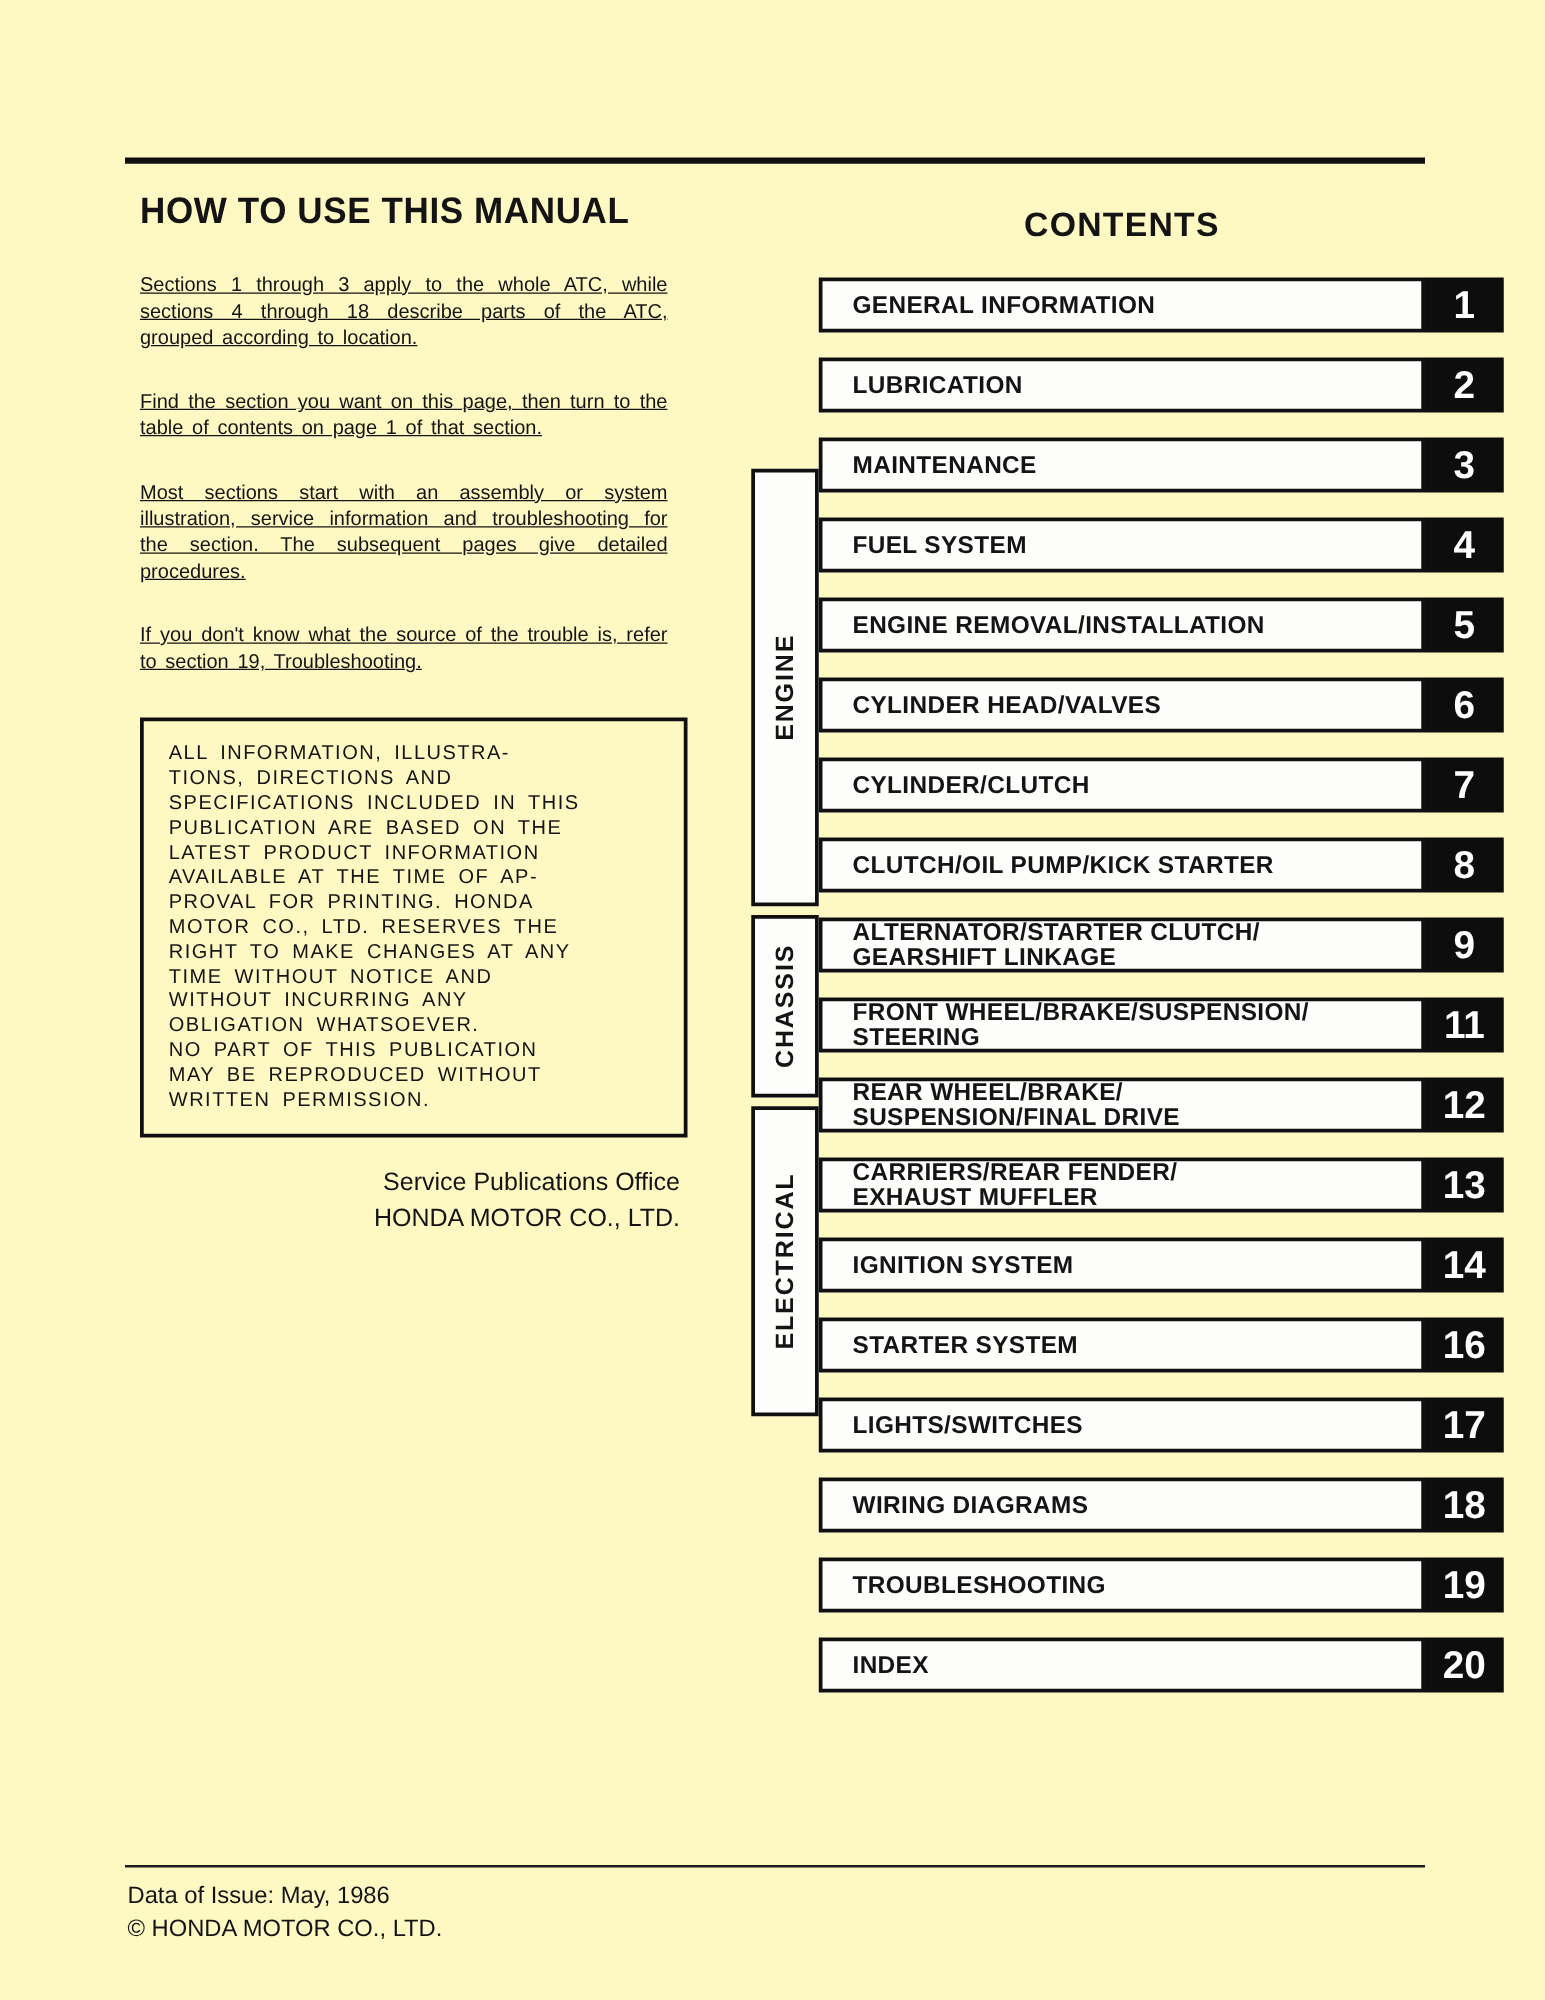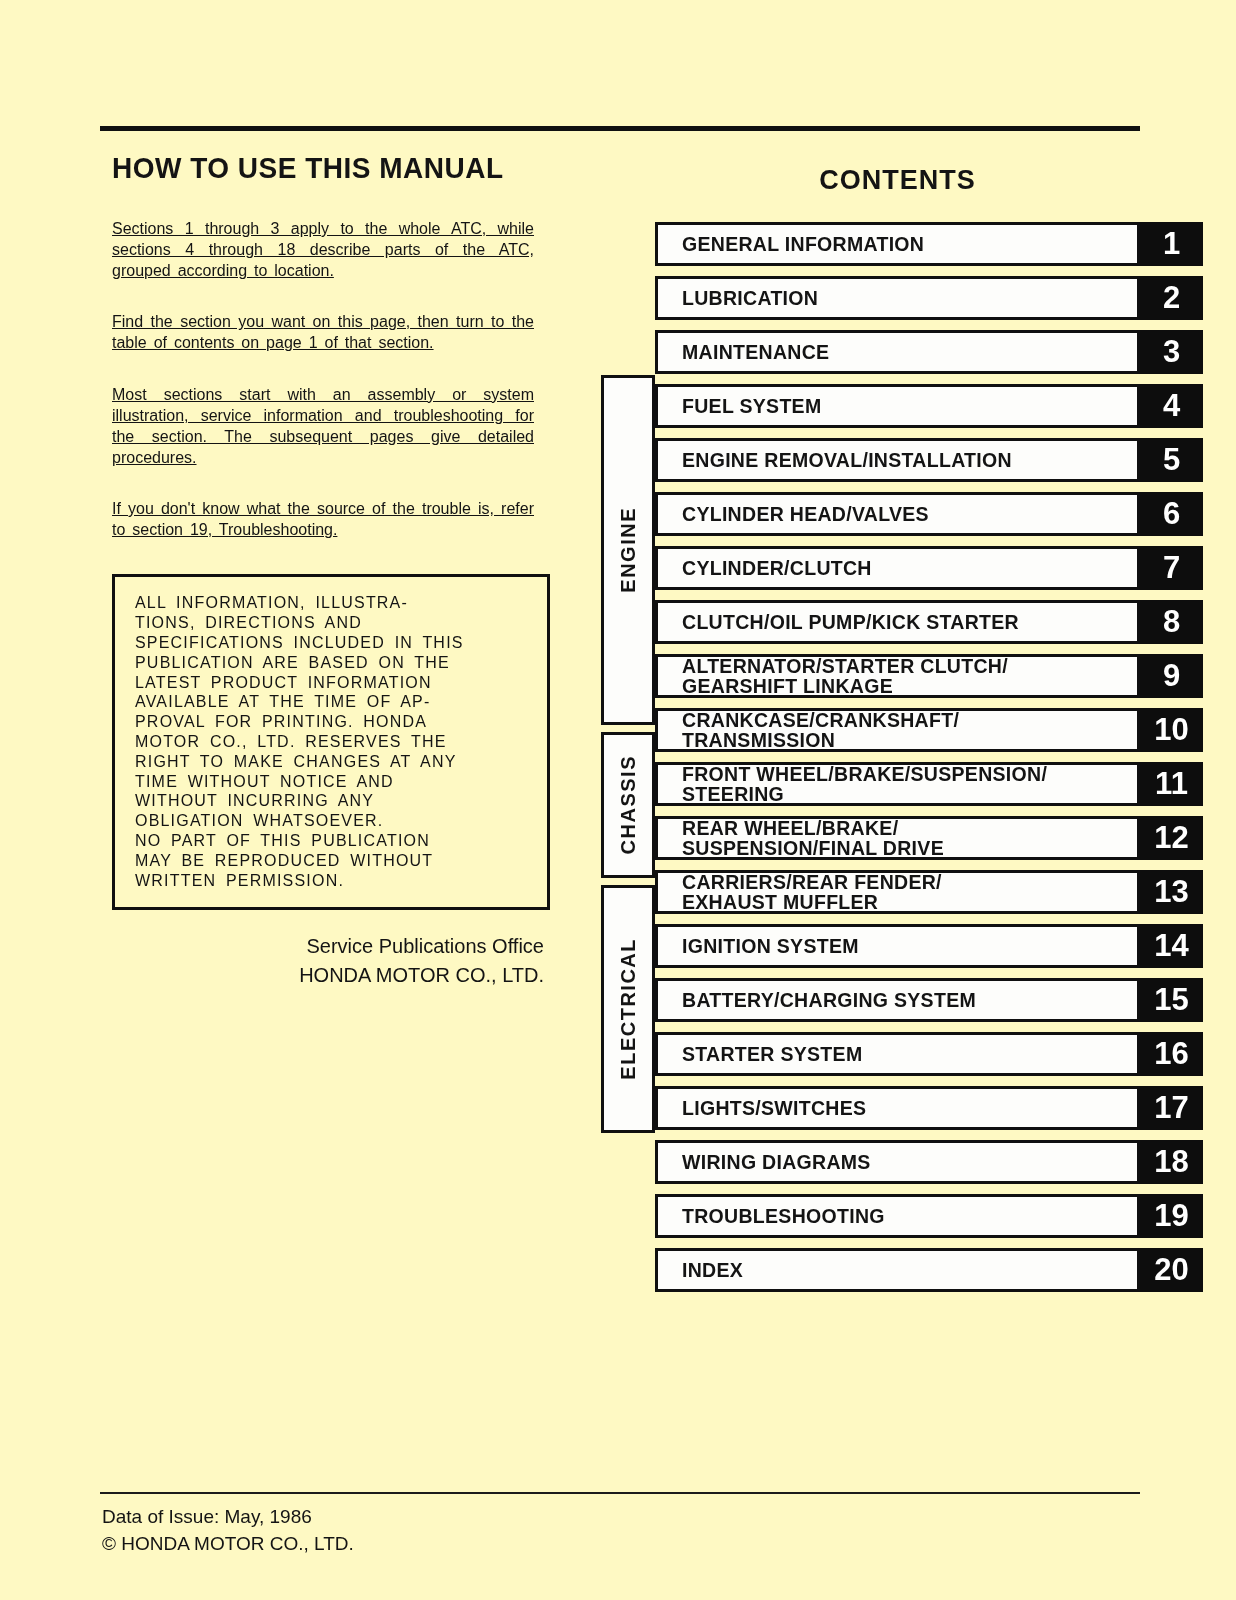--- a/index.html
+++ b/index.html
@@ -44,21 +44,21 @@
     padding-right:6px;
   }
   
   .contents-title{
     position:absolute;left:655px;top:165px;width:485px;
     text-align:center;font-size:27px;font-weight:bold;letter-spacing:1px;
     margin:0;
   }
   .toc{
     position:absolute;left:655px;top:222px;width:550px;
-    display:flex;flex-direction:column;gap:10px;
+    display:flex;flex-direction:column;gap:20px;
   }
   .toc-row{display:flex;height:44px;}
   .toc-label-box{
     flex:0 0 485px;box-sizing:border-box;
     border:3px solid #101010;
     background:#fdfdfb;
     display:flex;align-items:center;
     padding-left:24px;padding-right:6px;
   }
   .toc-label{
@@ -182,27 +182,20 @@
     </div>
     <div class="toc-row">
       <div class="toc-label-box">
           <span class="toc-label">ALTERNATOR/STARTER CLUTCH/
 GEARSHIFT LINKAGE</span>
         </div>
       <div class="toc-num-box">9</div>
     </div>
     <div class="toc-row">
       <div class="toc-label-box">
-          <span class="toc-label">CRANKCASE/CRANKSHAFT/
-TRANSMISSION</span>
-        </div>
-      <div class="toc-num-box">10</div>
-    </div>
-    <div class="toc-row">
-      <div class="toc-label-box">
           <span class="toc-label">FRONT WHEEL/BRAKE/SUSPENSION/
 STEERING</span>
         </div>
       <div class="toc-num-box">11</div>
     </div>
     <div class="toc-row">
       <div class="toc-label-box">
           <span class="toc-label">REAR WHEEL/BRAKE/
 SUSPENSION/FINAL DRIVE</span>
         </div>
@@ -213,26 +206,20 @@
           <span class="toc-label">CARRIERS/REAR FENDER/
 EXHAUST MUFFLER</span>
         </div>
       <div class="toc-num-box">13</div>
     </div>
     <div class="toc-row">
       <div class="toc-label-box">
           <span class="toc-label">IGNITION SYSTEM</span>
         </div>
       <div class="toc-num-box">14</div>
-    </div>
-    <div class="toc-row">
-      <div class="toc-label-box">
-          <span class="toc-label">BATTERY/CHARGING SYSTEM</span>
-        </div>
-      <div class="toc-num-box">15</div>
     </div>
     <div class="toc-row">
       <div class="toc-label-box">
           <span class="toc-label">STARTER SYSTEM</span>
         </div>
       <div class="toc-num-box">16</div>
     </div>
     <div class="toc-row">
       <div class="toc-label-box">
           <span class="toc-label">LIGHTS/SWITCHES</span>

